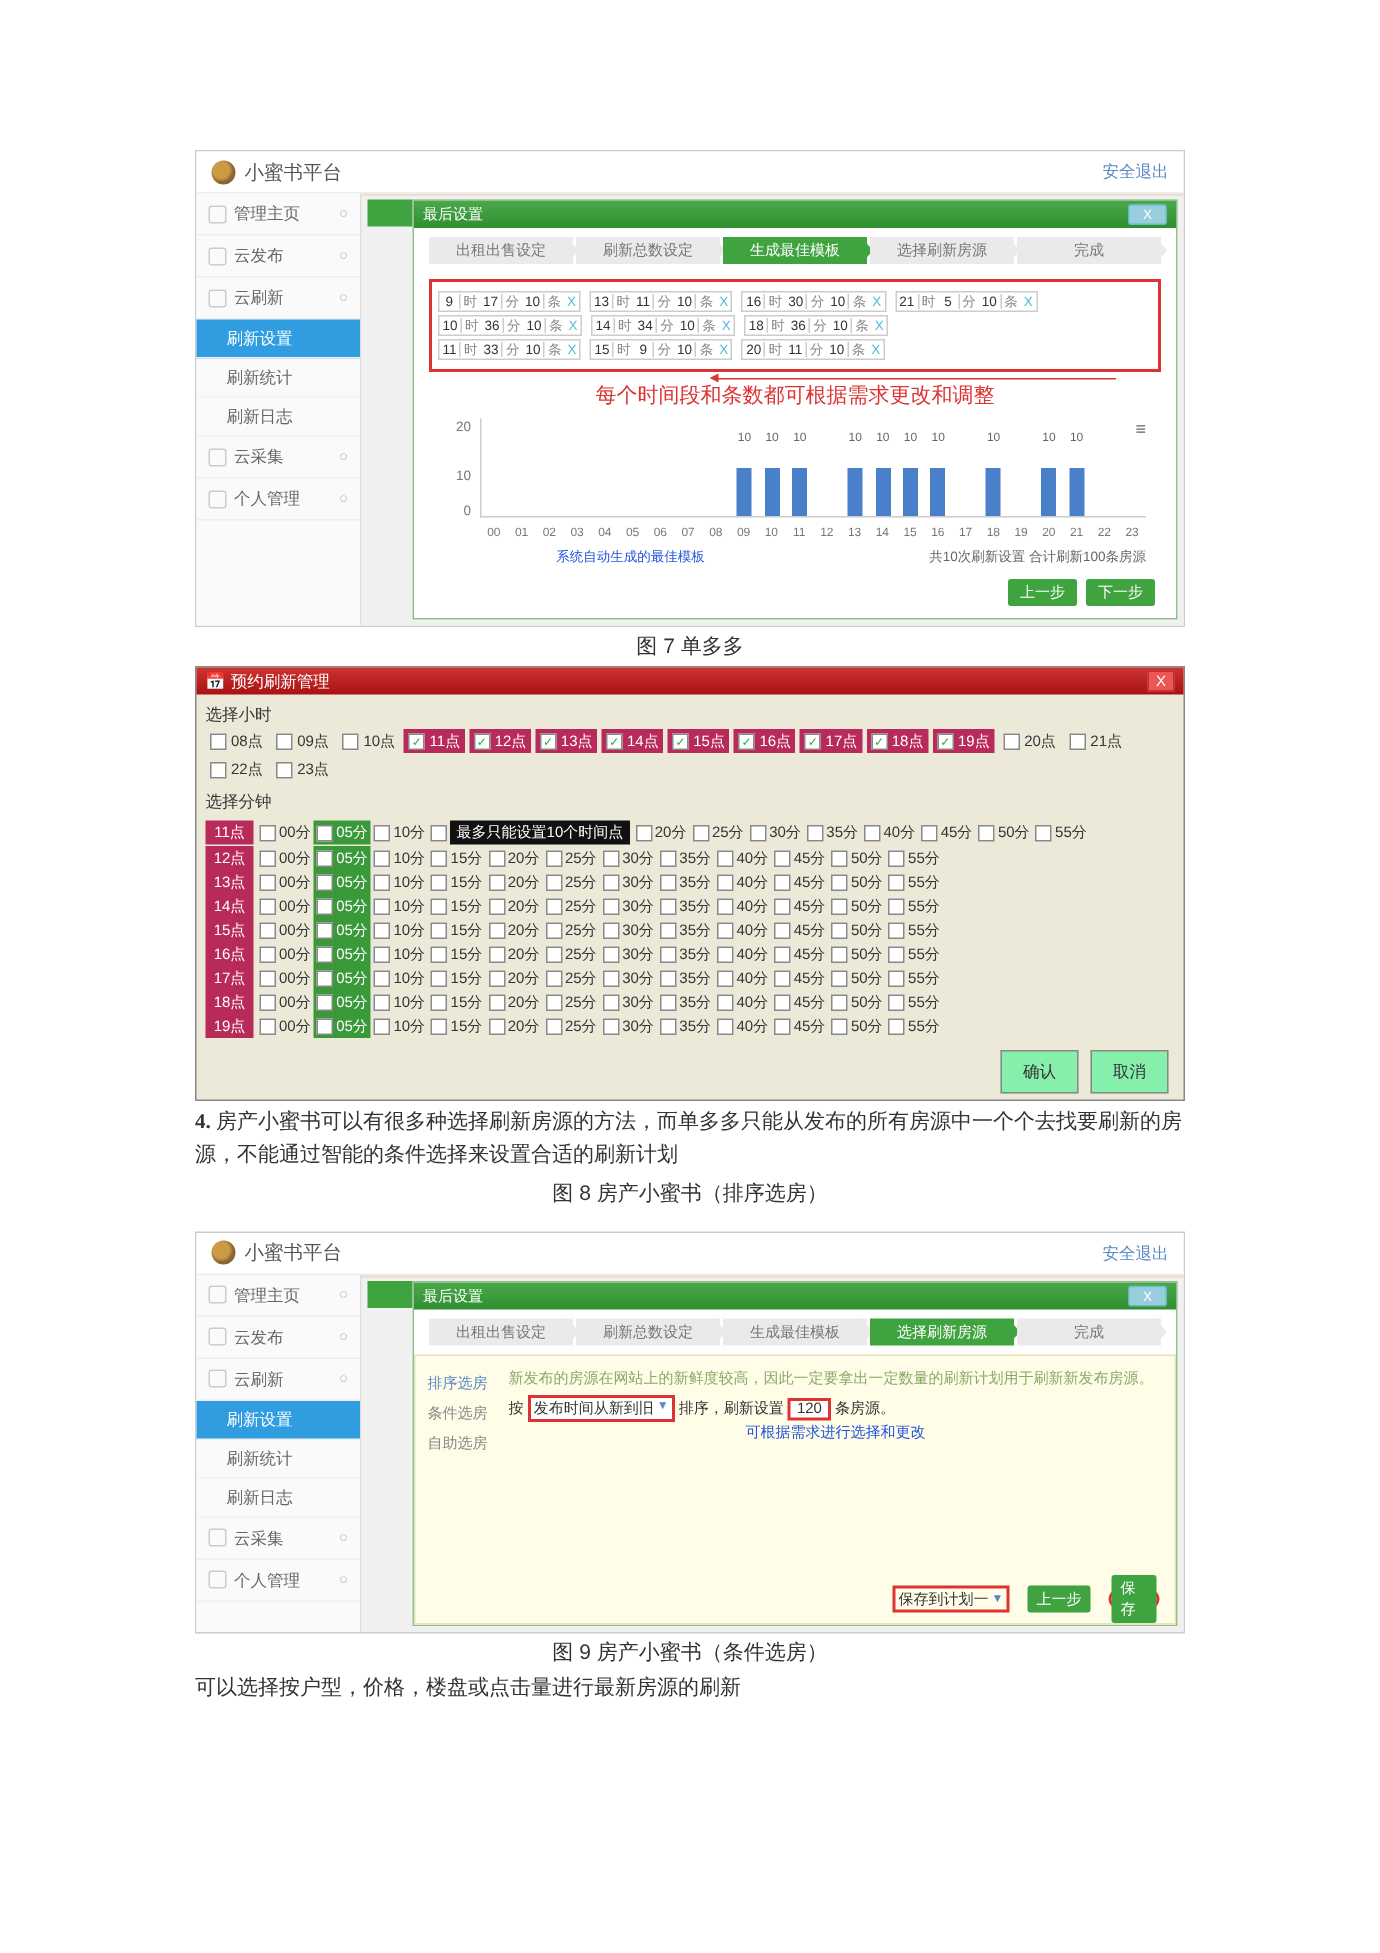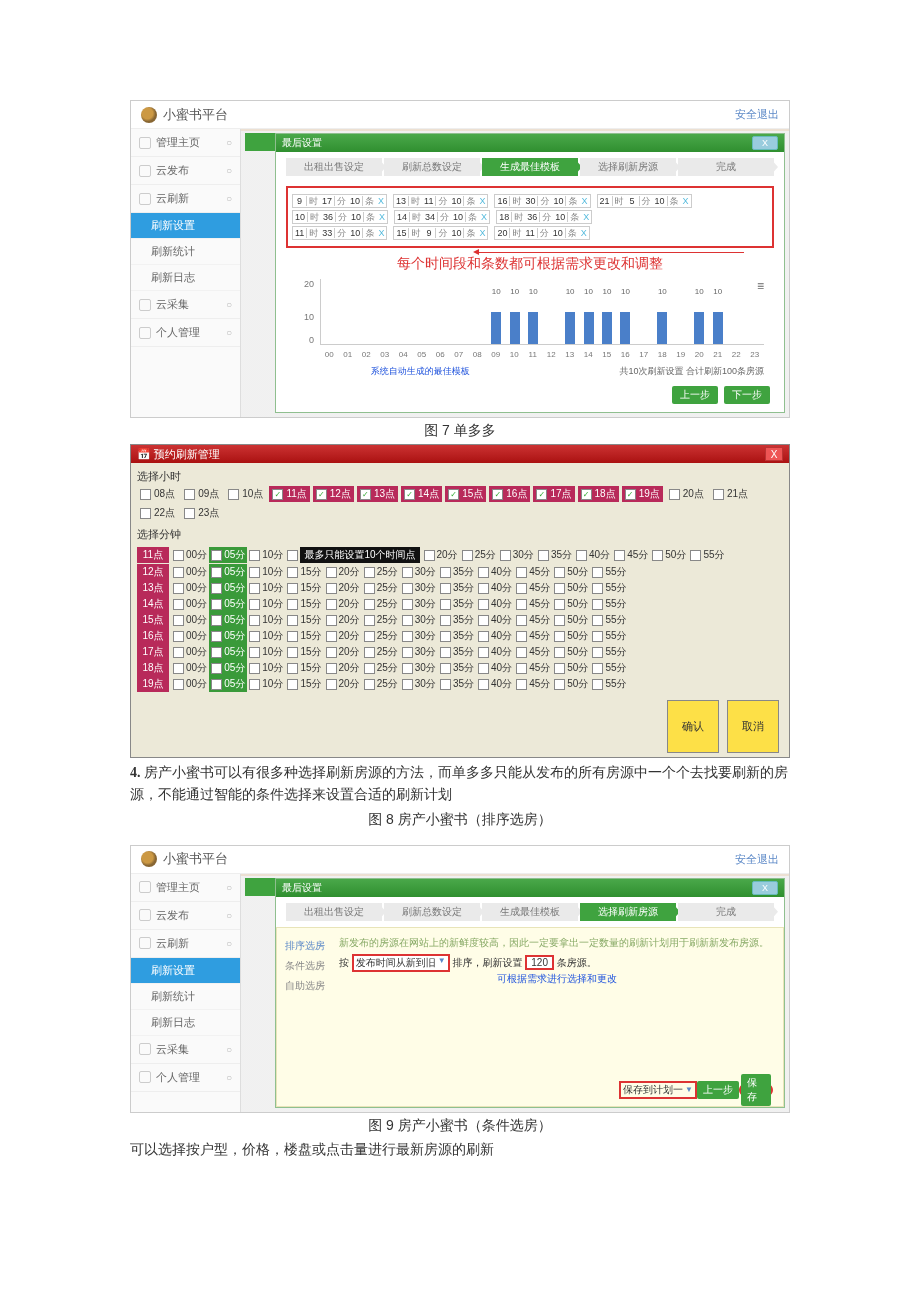--- a/index.html
+++ b/index.html
@@ -64,34 +64,34 @@
 .hour.sel{background:#b82a5a;color:#fff}
 .hour .cb{width:11px;height:11px;border:1px solid #888;background:#fff;margin-right:3px;display:flex;align-items:center;justify-content:center;font-size:8px;color:#3a3}
 .min-table{margin-top:4px}
 .min-row{display:flex;font-size:10px;align-items:center}
 .min-row .hr{width:32px;text-align:center;background:#b82a5a;color:#fff;padding:1px 0;margin-right:2px}
 .min-cell{display:flex;align-items:center;padding:1px 2px}
 .min-cell.sel{background:#3a9a3a;color:#fff}
 .min-cell .cb{width:11px;height:11px;border:1px solid #888;background:#fff;margin-right:2px;display:flex;align-items:center;justify-content:center;font-size:8px}
 .tooltip-bar{background:#111;color:#fff;font-size:10px;padding:1px 4px}
 .sched-btns{display:flex;gap:8px;justify-content:flex-end;padding:4px 10px}
-.win-btn{border:1px solid #888;background:#fde047;padding:18px 14px;font-size:11px}
+.win-btn{border:1px solid #888;background:#86efac;padding:6px 14px;font-size:11px}
 .body-text{font-family:SimSun;font-size:14px;line-height:1.6;margin:4px 0}
 .body-text .num{font-family:"Times New Roman";font-weight:bold}
 .filter-panel{background:#fffde7;padding:8px;font-size:10px;border:1px solid #e8e4b8;min-height:180px;position:relative}
 .filter-side{float:left;width:50px}
 .filter-side div{padding:3px 0;color:#888}
 .filter-side .on{color:#5b88c7}
 .filter-main{margin-left:54px}
 .filter-note{color:#8a6}
 .sel-box{border:2px solid #d33;background:#fff;padding:0 2px;display:inline-flex;align-items:flex-start}
 .dd{color:#5b88c7;margin-left:2px;font-size:8px}
 .in-box{border:2px solid #d33;background:#fff;padding:0 4px;display:inline-block;min-width:28px;text-align:center}
 .blue-note{color:#25d;text-align:center;font-size:10px;}
-.filter-btns{position:absolute;right:10px;bottom:6px;display:flex;gap:0;align-items:center}
+.filter-btns{position:absolute;right:10px;bottom:6px;display:flex;gap:12px;align-items:center}
 .save-box{border:2px solid #d33;display:flex;align-items:center;padding:0 2px}
 .green-btn{background:#3fa33f;color:#fff;padding:2px 6px;border-radius:2px;font-size:10px}
 .red-circle{width:34px;height:20px;border:2px solid #d33;border-radius:50%;display:flex;align-items:center;justify-content:center}
 </style>
 </head>
 <body>
 
 <div class="page">
 
 <div class="screenshot">

